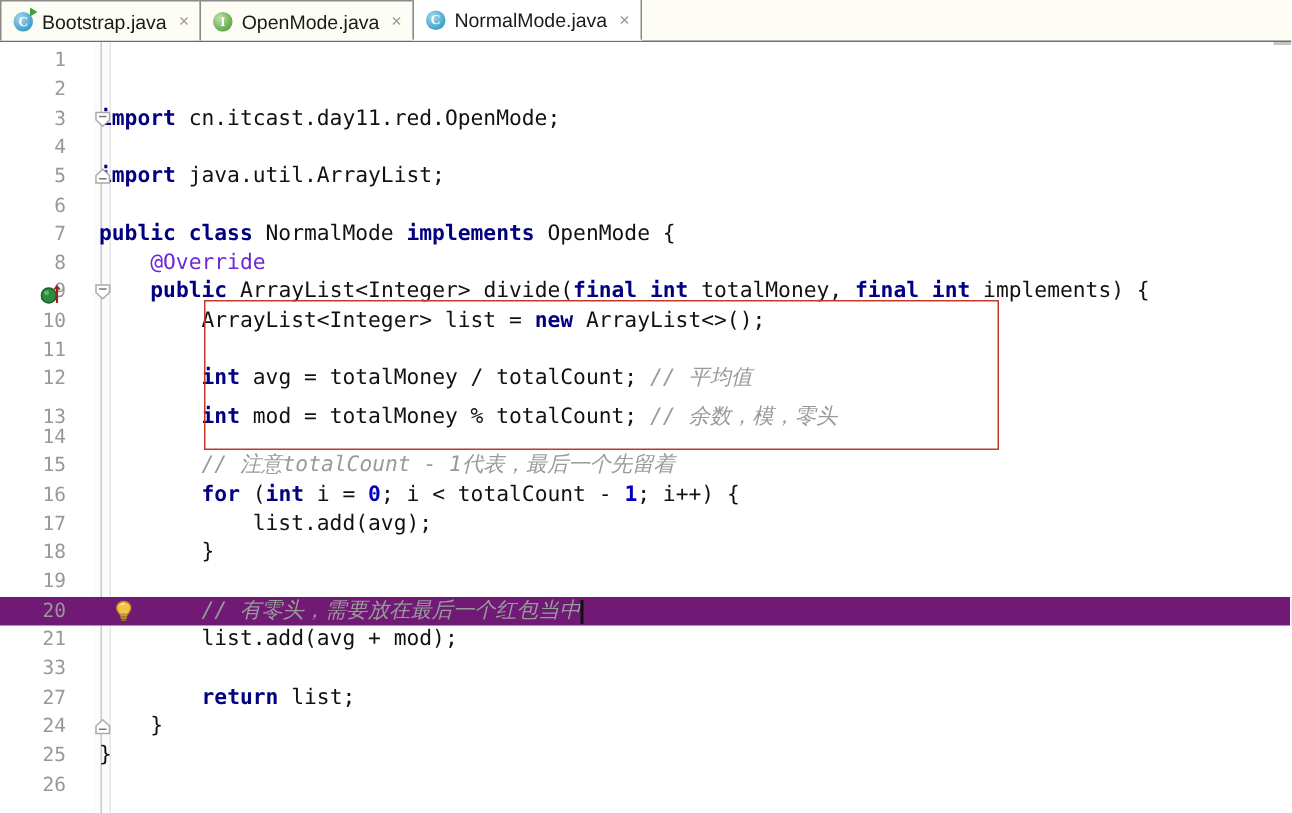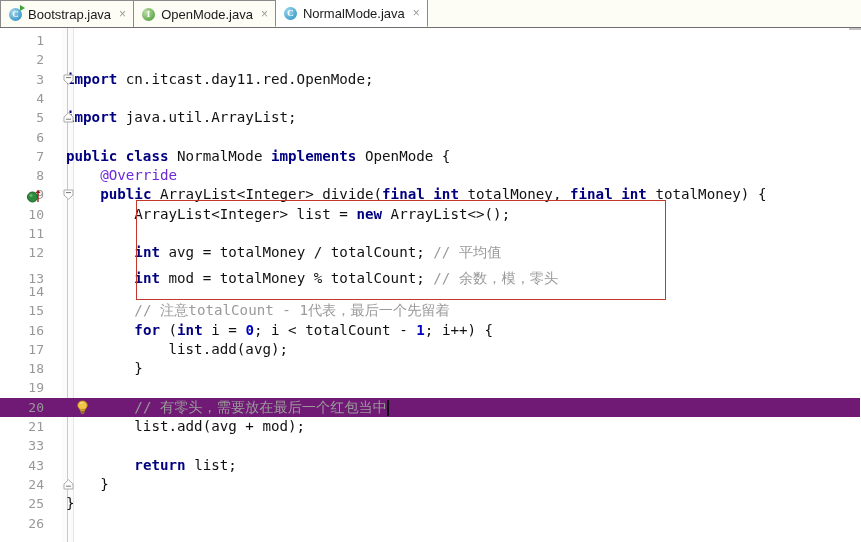--- a/index.html
+++ b/index.html
@@ -97,21 +97,21 @@
     font-size:13px;color:#989898;
     letter-spacing:0px;
   }
   .code{
     position:absolute;left:66px;
     font-family:"DejaVu Sans Mono", monospace;
     font-size:14.2px;color:#111111;
     white-space:pre;
   }
   .kw{color:#000080;font-weight:bold;}
-  .cm{color:#9a9a9a;}
+  .cm{color:#9a9a9a;font-style:italic;}
   .an{color:#6d28d9;}
   .num{color:#0000c0;font-weight:bold;}
   .pl{color:#111111;}
 
   
   .fold{
     position:absolute;left:63px;width:11px;height:11px;
     box-sizing:border-box;
   }
   .fold svg{display:block;}
@@ -199,21 +199,21 @@
         <div class="row" style="top: 118.8px;">
           <div class="lnum">7</div>
           <div class="code"><span class="kw">public class</span><span class="pl"> NormalMode </span><span class="kw">implements</span><span class="pl"> OpenMode {</span></div>
         </div>
         <div class="row" style="top: 138.1px;">
           <div class="lnum">8</div>
           <div class="code"><span class="an">    @Override</span></div>
         </div>
         <div class="row" style="top: 157.4px;">
           <div class="lnum">9</div>
-          <div class="code"><span class="pl">    </span><span class="kw">public</span><span class="pl"> ArrayList&lt;Integer&gt; divide(</span><span class="kw">final int</span><span class="pl"> totalMoney, </span><span class="kw">final int</span><span class="pl"> totalMoney) {</span></div>
+          <div class="code"><span class="pl">    </span><span class="kw">public</span><span class="pl"> ArrayList&lt;Integer&gt; divide(</span><span class="kw">final int</span><span class="pl"> totalMoney, </span><span class="kw">final int</span><span class="pl"> implements) {</span></div>
         </div>
         <div class="row" style="top: 176.7px;">
           <div class="lnum">10</div>
           <div class="code"><span class="pl">        ArrayList&lt;Integer&gt; list = </span><span class="kw">new</span><span class="pl"> ArrayList&lt;&gt;();</span></div>
         </div>
         <div class="row" style="top: 196px;">
           <div class="lnum">11</div>
           <div class="code"></div>
         </div>
         <div class="row" style="top: 215.3px;">
@@ -254,21 +254,21 @@
         </div>
         <div class="row" style="top: 389px;">
           <div class="lnum">21</div>
           <div class="code"><span class="pl">        list.add(avg + mod);</span></div>
         </div>
         <div class="row" style="top: 408.3px;">
           <div class="lnum">33</div>
           <div class="code"></div>
         </div>
         <div class="row" style="top: 427.6px;">
-          <div class="lnum">43</div>
+          <div class="lnum">27</div>
           <div class="code"><span class="pl">        </span><span class="kw">return</span><span class="pl"> list;</span></div>
         </div>
         <div class="row" style="top: 446.9px;">
           <div class="lnum">24</div>
           <div class="code"><span class="pl">    }</span></div>
         </div>
         <div class="row" style="top: 466.2px;">
           <div class="lnum">25</div>
           <div class="code"><span class="pl">}</span></div>
         </div>

